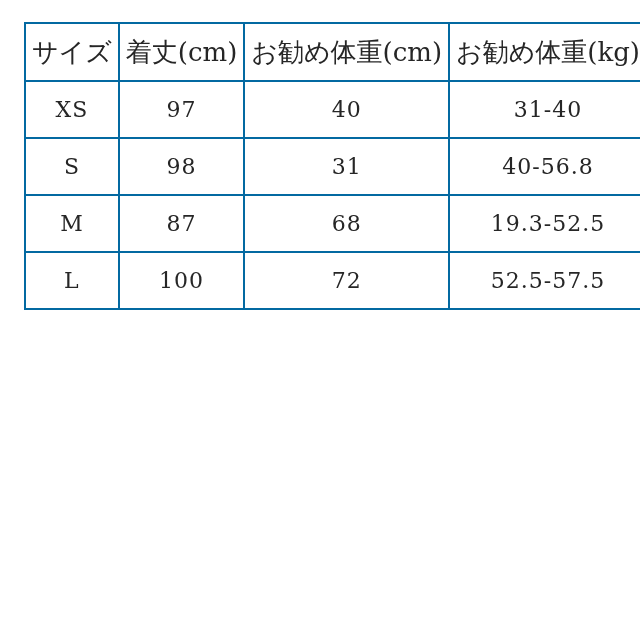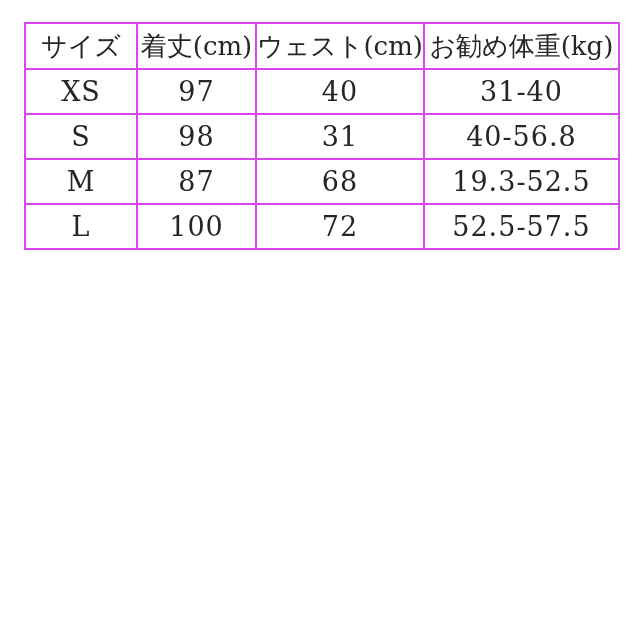--- a/index.html
+++ b/index.html
@@ -16,35 +16,35 @@
   .size-table {
     position: absolute;
     left: 24px;
     top: 22px;
     border-collapse: collapse;
     table-layout: fixed;
     background: #ffffff;
   }
   .size-table th,
   .size-table td {
-    border: 2px solid #d946ef;
+    border: 2px solid #0369a1;
     text-align: center;
     vertical-align: middle;
     color: #262626;
-    padding: 0;
+    padding: 6px;
     overflow: hidden;
     white-space: nowrap;
   }
   .size-table th {
     font-weight: normal;
     font-size: 26px;
     height: 44px;
   }
   .size-table td {
-    font-size: 27px;
+    font-size: 22px;
     height: 43px;
     letter-spacing: 1px;
   }
   .col-size   { width: 112px; }
   .col-length { width: 119px; }
   .col-waist  { width: 163px; }
   .col-weight { width: 195px; }
 </style>
 </head>
 <body>
@@ -53,21 +53,21 @@
   <colgroup>
     <col class="col-size">
     <col class="col-length">
     <col class="col-waist">
     <col class="col-weight">
   </colgroup>
   <thead>
     <tr>
       <th>サイズ</th>
       <th>着丈(cm)</th>
-      <th>ウェスト(cm)</th>
+      <th>お勧め体重(cm)</th>
       <th>お勧め体重(kg)</th>
     </tr>
   </thead>
   <tbody>
     <tr>
       <td>XS</td>
       <td>97</td>
       <td>40</td>
       <td>31-40</td>
     </tr>

